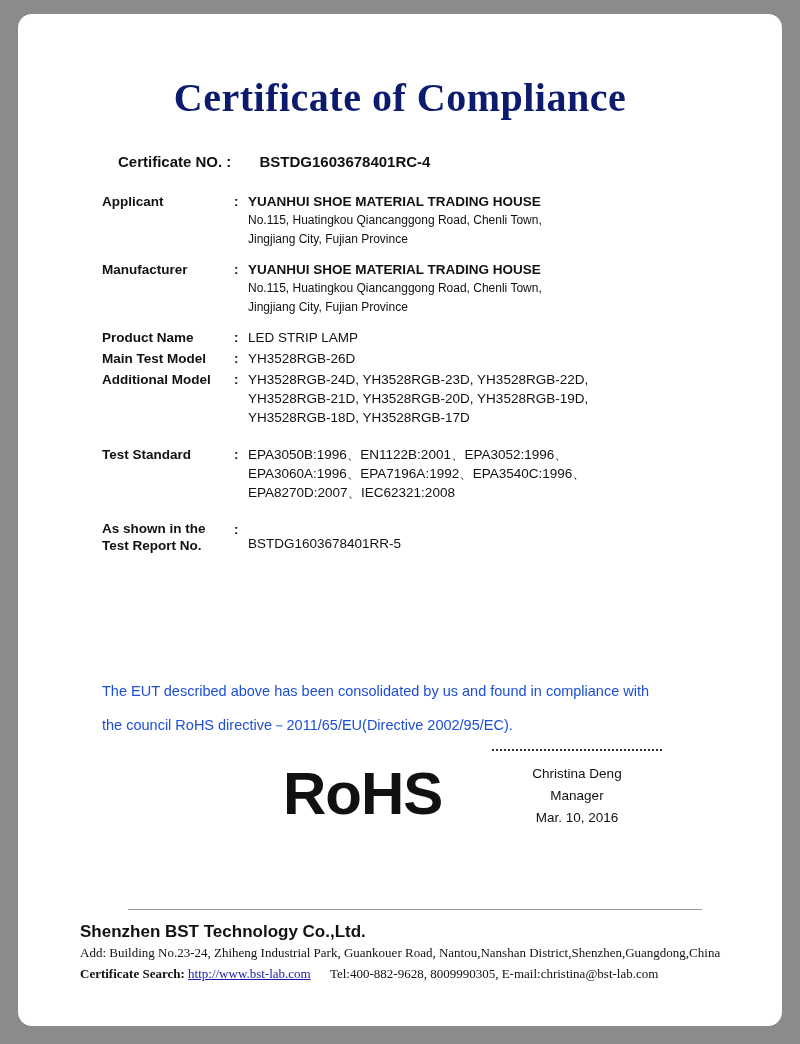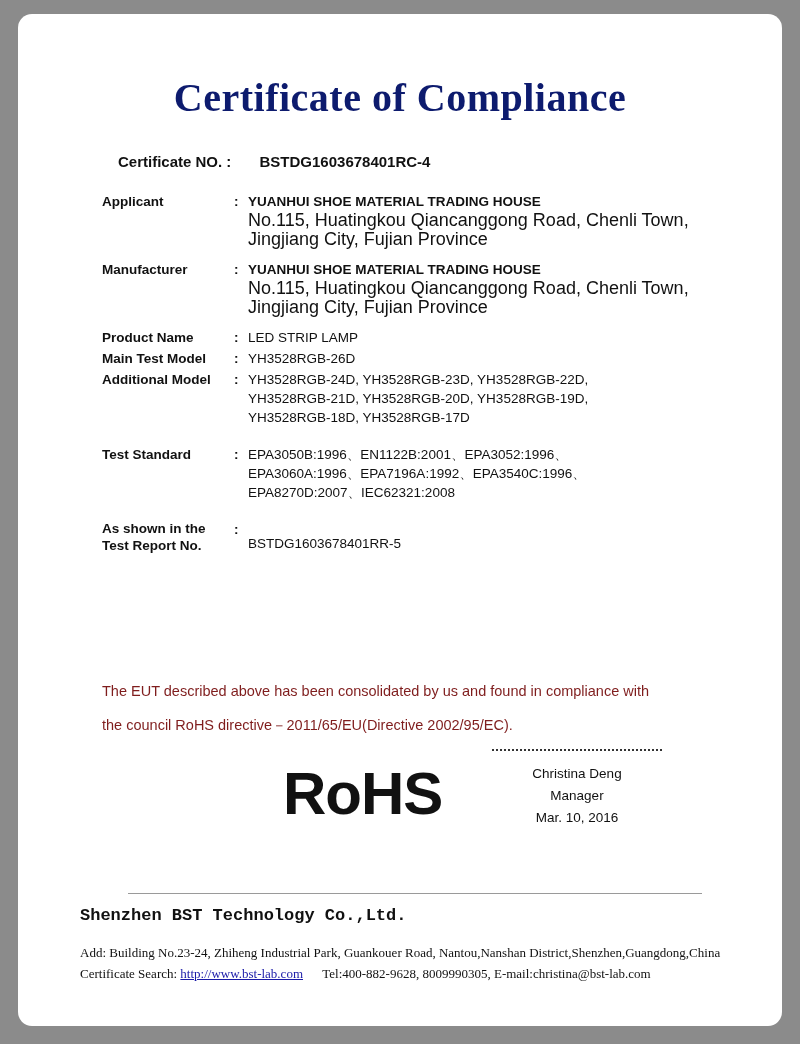--- a/index.html
+++ b/index.html
@@ -68,32 +68,32 @@
     color: #111;
     line-height: 19px;
   }
   .row .v {
     flex: 1 1 auto;
     font-size: 13.5px;
     color: #111;
     line-height: 19px;
   }
   .v .strong { font-weight: bold; }
-  .v .sub { font-weight: normal; font-size: 18px; }
+  .v .sub { font-weight: normal; font-size: 12px; }
   .gap-sm { height: 9px; }
   .gap-md { height: 16px; }
 
   .row.multiline .k { line-height: 17px; }
 
   .statement {
     margin-top: 120px;
     padding-left: 84px;
     padding-right: 60px;
     font-size: 14.5px;
-    color: #7f1d1d;
+    color: #1d4ed8;
     line-height: 34px;
   }
 
   .signature-block {
     position: absolute;
     right: 105px;
     top: 735px;
     width: 200px;
     text-align: center;
   }
@@ -125,33 +125,33 @@
     right: 0;
     bottom: 42px;
     padding-left: 62px;
     padding-right: 40px;
   }
   .footer-rule {
     border-top: 1px solid #9a9a9a;
     margin: 0 40px 12px 48px;
   }
   .company {
-    font-family: Liberation Mono, monospace;
+    font-family: Liberation Sans, sans-serif;
     font-weight: bold;
     font-size: 17px;
     color: #111;
-    margin-bottom: 17px;
+    margin-bottom: 0;
   }
   .addr, .search {
     font-family: "Liberation Serif", serif;
     font-size: 13px;
     color: #111;
     line-height: 21px;
   }
-  .search .lbl { font-weight: normal; margin-top: 36px; }
+  .search .lbl { font-weight: bold; margin-top: 36px; }
   .search a {
     color: #1a1aa8;
     text-decoration: underline;
   }
 </style>
 </head>
 <body>
 
 <div id="page">
 

